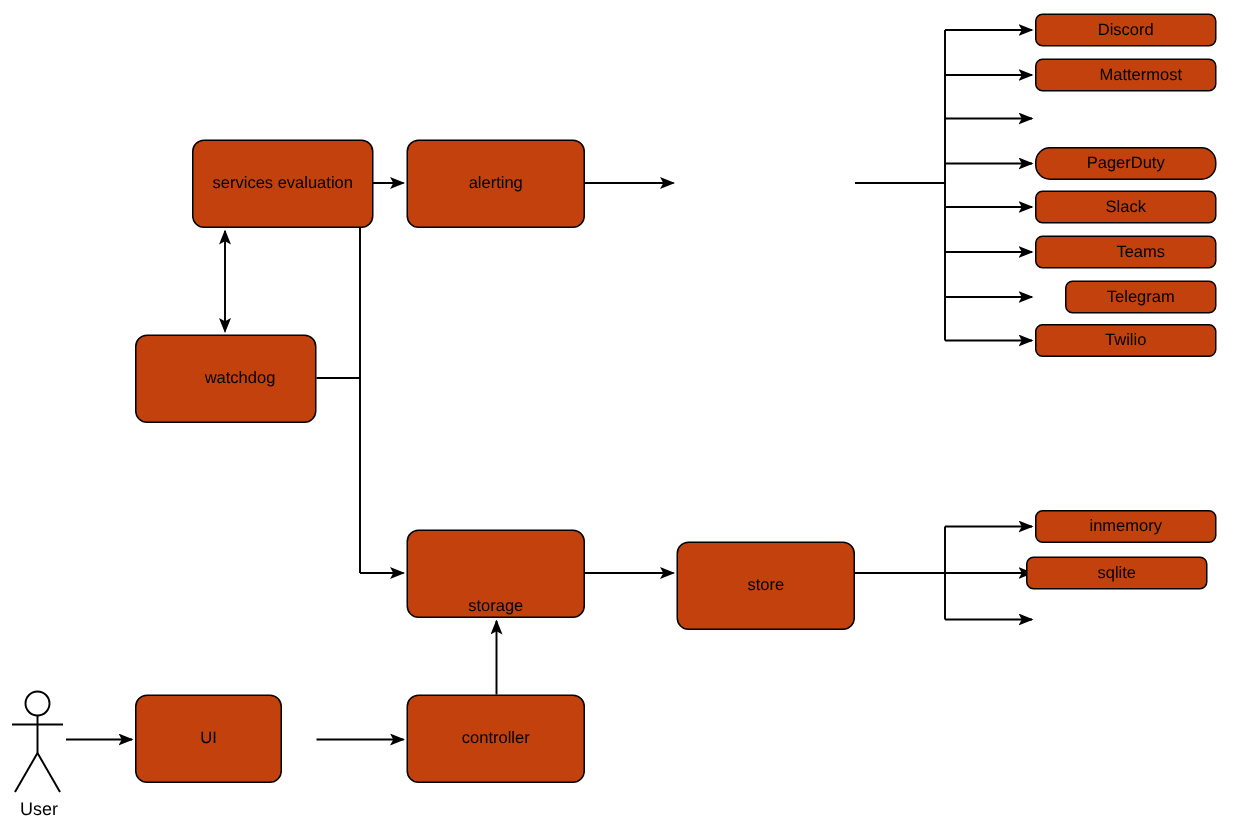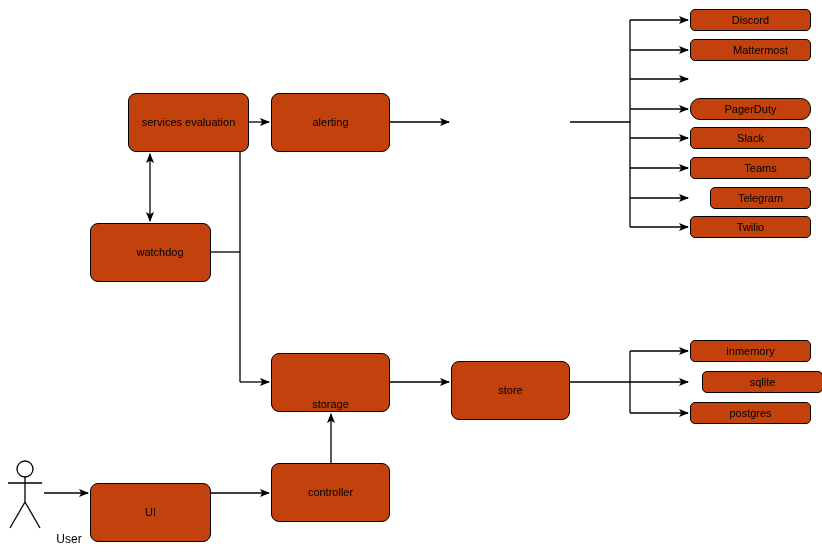--- a/index.html
+++ b/index.html
@@ -127,21 +127,21 @@
 
 
   <div class="node" style="left:271px; top:353px; width:119px; height:59px;align-items:flex-end;">
     <span>storage</span>
   </div>
 
   <div class="node" style="left:451px; top:361px; width:119px; height:59px;">
     <span>store</span>
   </div>
 
-  <div class="node" style="left:90px;  top:483px; width:121px; height:59px;text-align:center;">
+  <div class="node" style="left:90px;  top:463px; width:98px; height:59px;text-align:center;">
     <span>UI</span>
   </div>
 
   <div class="node" style="left:271px; top:463px; width:119px; height:59px;">
     <span>controller</span>
   </div>
 
   <div class="node small" style="left:690px; top:9px; width:121px; height:22px;">
     <span>Discord</span>
   </div>
@@ -160,24 +160,21 @@
   <div class="node small" style="left:690px; top:187px; width:101px; height:22px;margin-left:20px;">
     <span>Telegram</span>
   </div>
   <div class="node small" style="left:690px; top:216px; width:121px; height:22px;">
     <span>Twilio</span>
   </div>
 
   <div class="node small" style="left:690px; top:340px; width:121px; height:22px;">
     <span>inmemory</span>
   </div>
-  <div class="node small" style="left:702px; top:371px; width:121px; height:22px;">
+  <div class="node small" style="left:684px; top:371px; width:121px; height:22px;">
     <span>sqlite</span>
   </div>
-  <div class="node small" style="left:690px; top:402px; width:121px; height:22px;">
-    <span>postgres</span>
-  </div>
 
-  <div class="actor-label" style="left:0px; top:532px; width:52px;margin-left:43px;">
+  <div class="actor-label" style="left:0px; top:532px; width:52px;">
     <span>User</span>
   </div>
 
 </div>
 
 </body></html>

